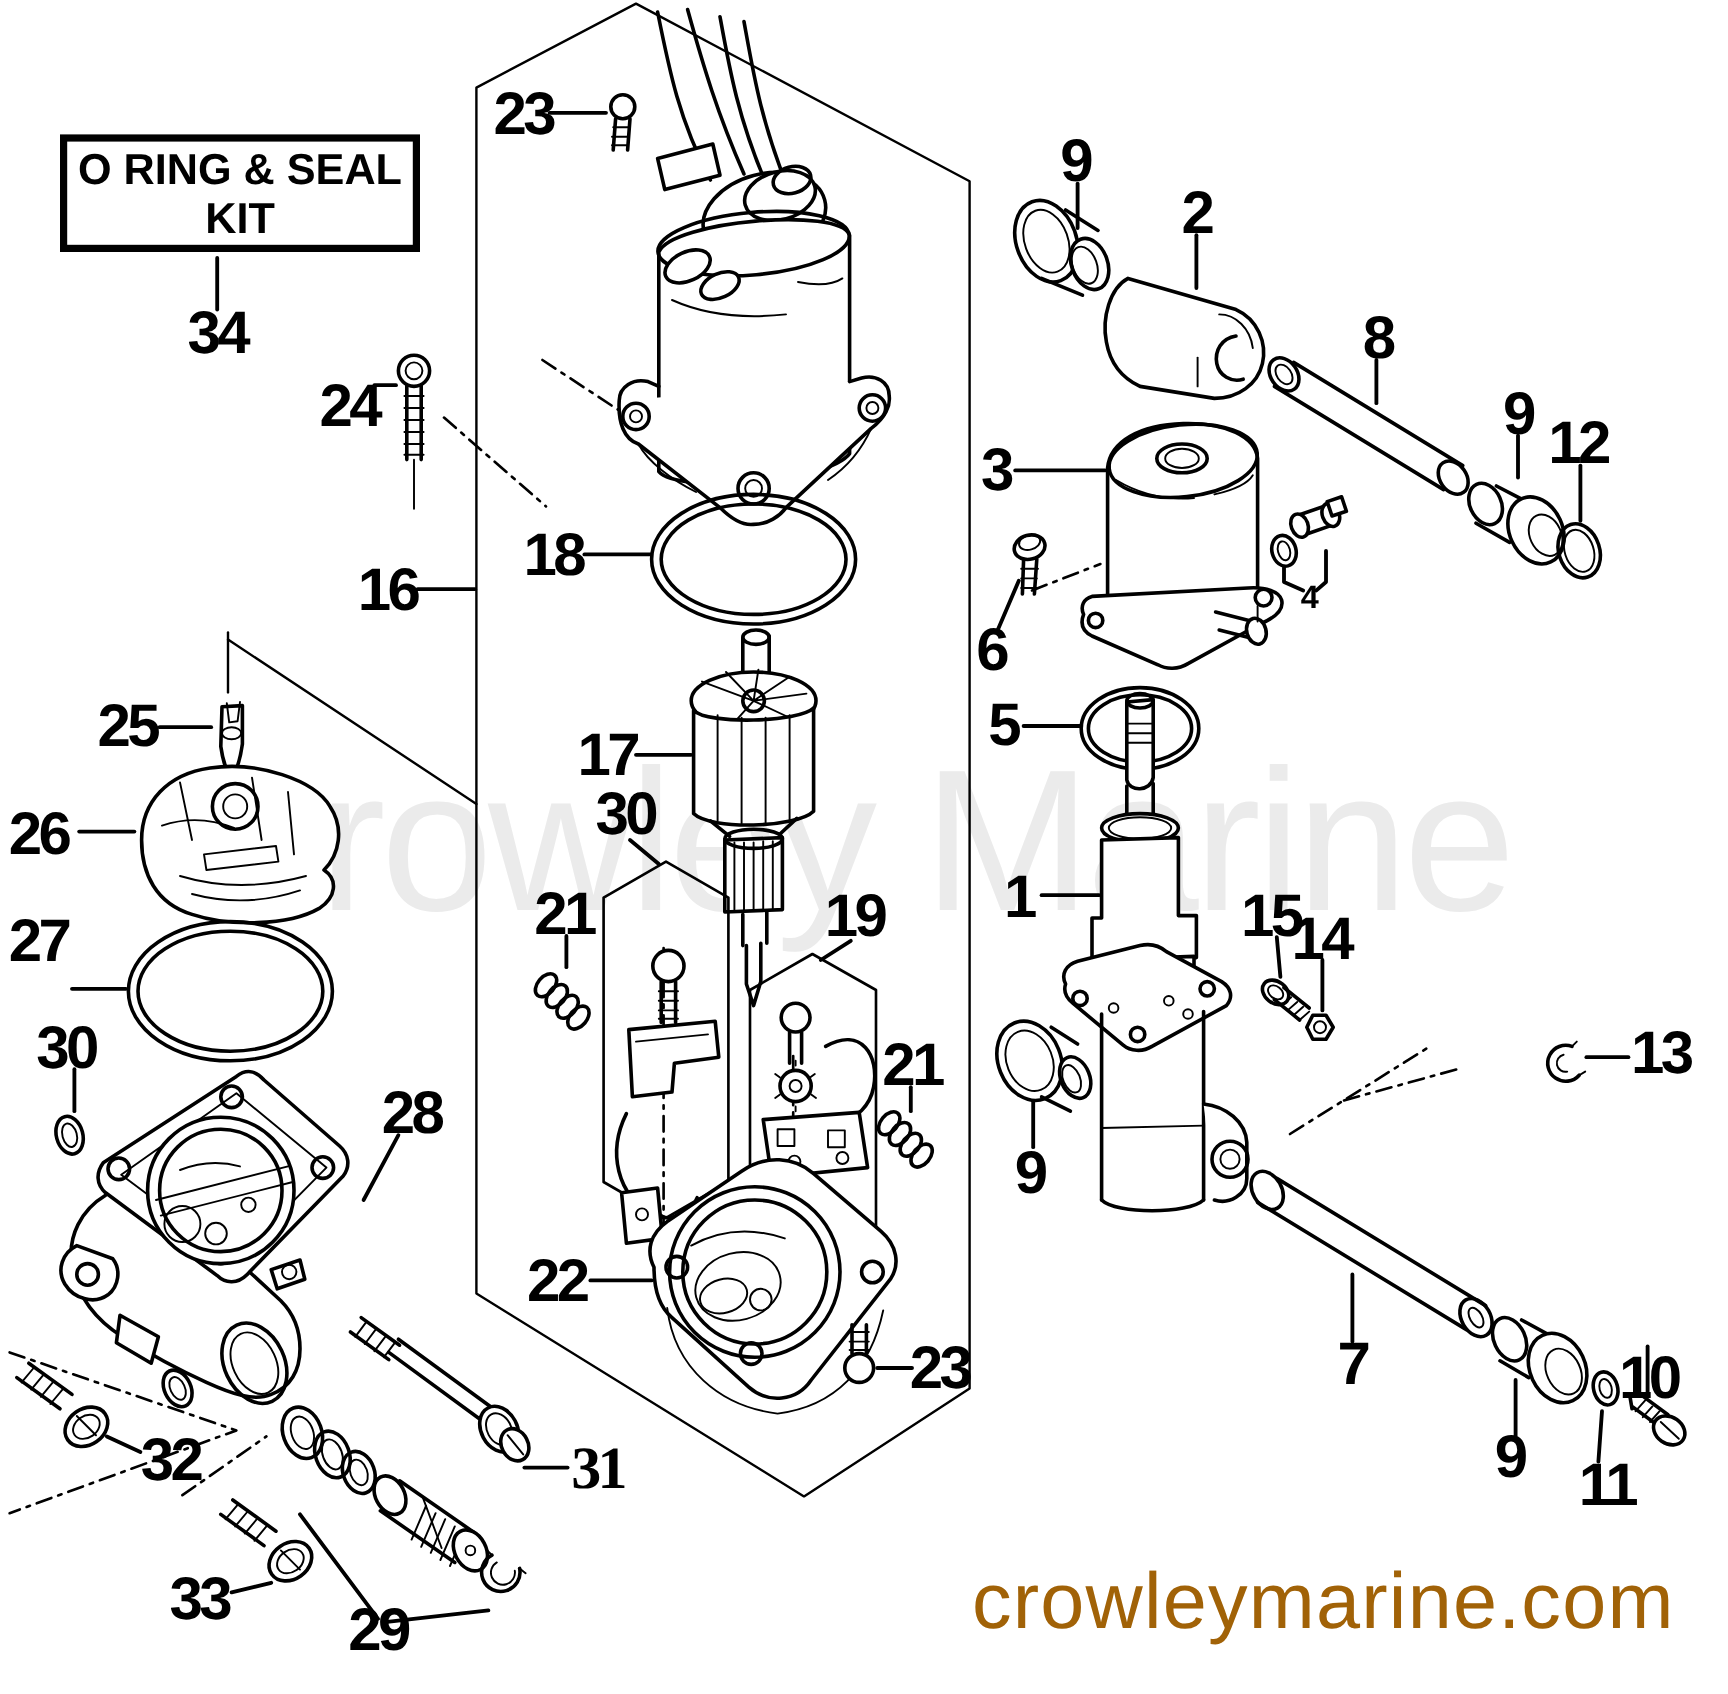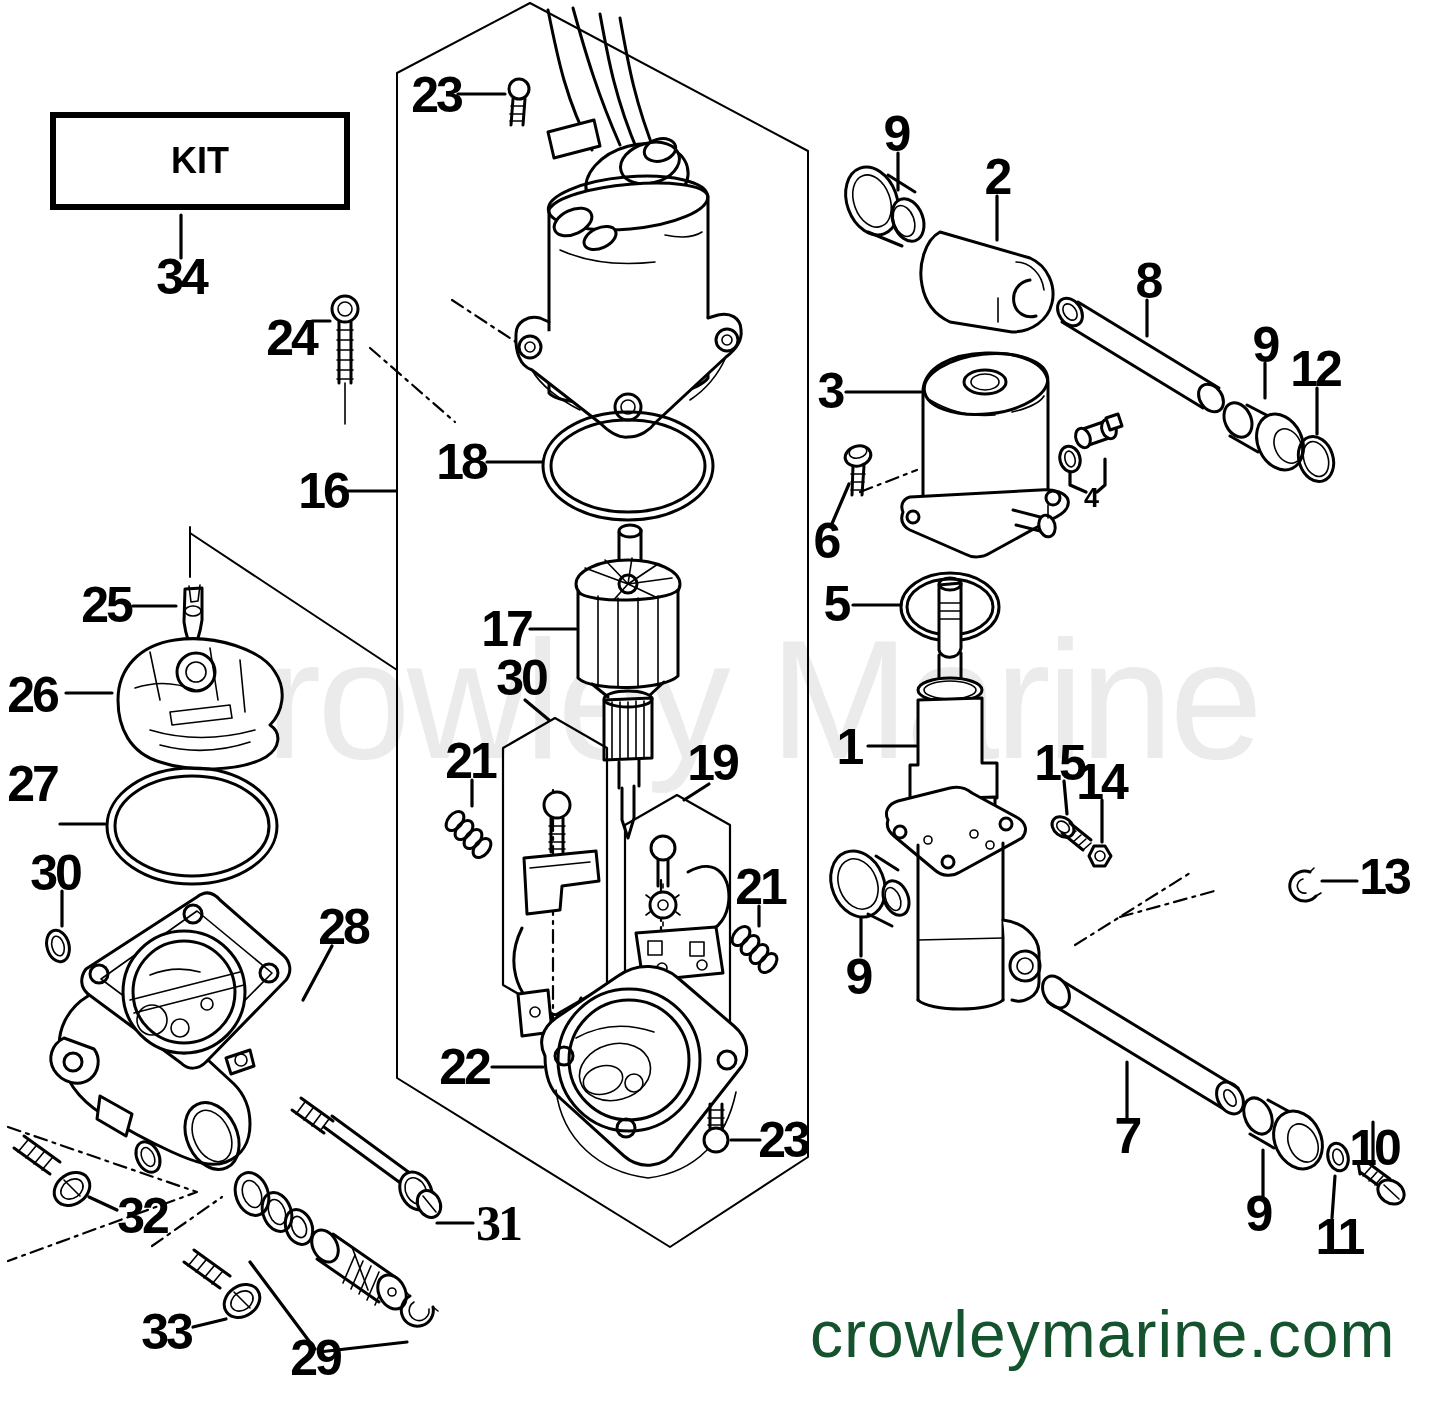--- a/index.html
+++ b/index.html
@@ -466,20 +466,21 @@
       <path class="t1" d="M296,1114 l9,-12 M304,1120 l9,-12 M312,1126 l9,-12 M320,1131 l9,-12"></path>
       <path d="M324,1127 L410,1190 M332,1116 L418,1179"></path>
       <ellipse class="fw" cx="416" cy="1191" rx="15" ry="20" transform="rotate(-28 416 1191)"></ellipse>
       <ellipse class="t1" cx="416" cy="1191" rx="10" ry="14" transform="rotate(-28 416 1191)"></ellipse>
       <ellipse class="fw" cx="429" cy="1204" rx="11" ry="14" transform="rotate(-28 429 1204)"></ellipse>
       <path class="t1" d="M423,1196 L436,1212"></path>
     </g>
   </svg>
 
   <div class="kit-box">
+    <div>O RING &amp; SEAL</div>
     <div>KIT</div>
   </div>
 
   <div class="callouts">
       <div class="callout" style="left: 849px; top: 747px;">1</div>
       <div class="callout" style="left: 997px; top: 177px;">2</div>
       <div class="callout" style="left: 830px; top: 391px;">3</div>
       <div class="callout small" style="left: 1091px; top: 498px;">4</div>
       <div class="callout" style="left: 836px; top: 604px;">5</div>
       <div class="callout" style="left: 826px; top: 541px;">6</div>
@@ -511,14 +512,14 @@
       <div class="callout" style="left: 32px; top: 784px;">27</div>
       <div class="callout" style="left: 343px; top: 927px; text-align: right;">28</div>
       <div class="callout" style="left: 315px; top: 1358px;">29</div>
       <div class="callout" style="left: 55px; top: 873px;">30</div>
       <div class="callout" style="left: 498px; top: 1223px; font-family: Liberation Serif, serif;">31</div>
       <div class="callout" style="left: 142px; top: 1216px;">32</div>
       <div class="callout" style="left: 166px; top: 1332px;">33</div>
       <div class="callout" style="left: 181px; top: 277px;">34</div>
     </div>
 
-  <div class="footer" style="color: #14532d;">crowleymarine.com</div>
+  <div class="footer" style="color: #a16207;">crowleymarine.com</div>
 </div>
 
 </body></html>

